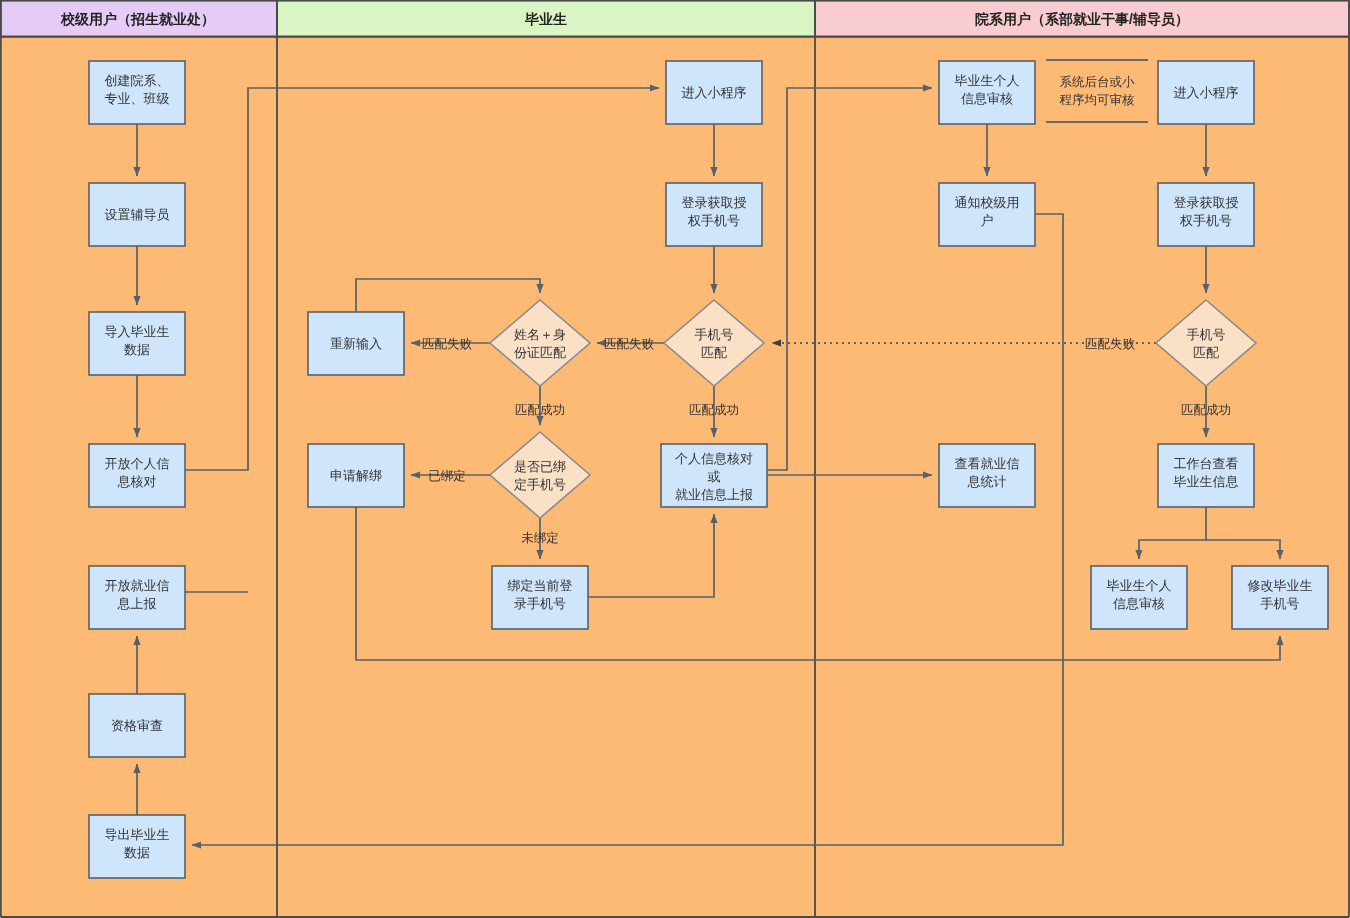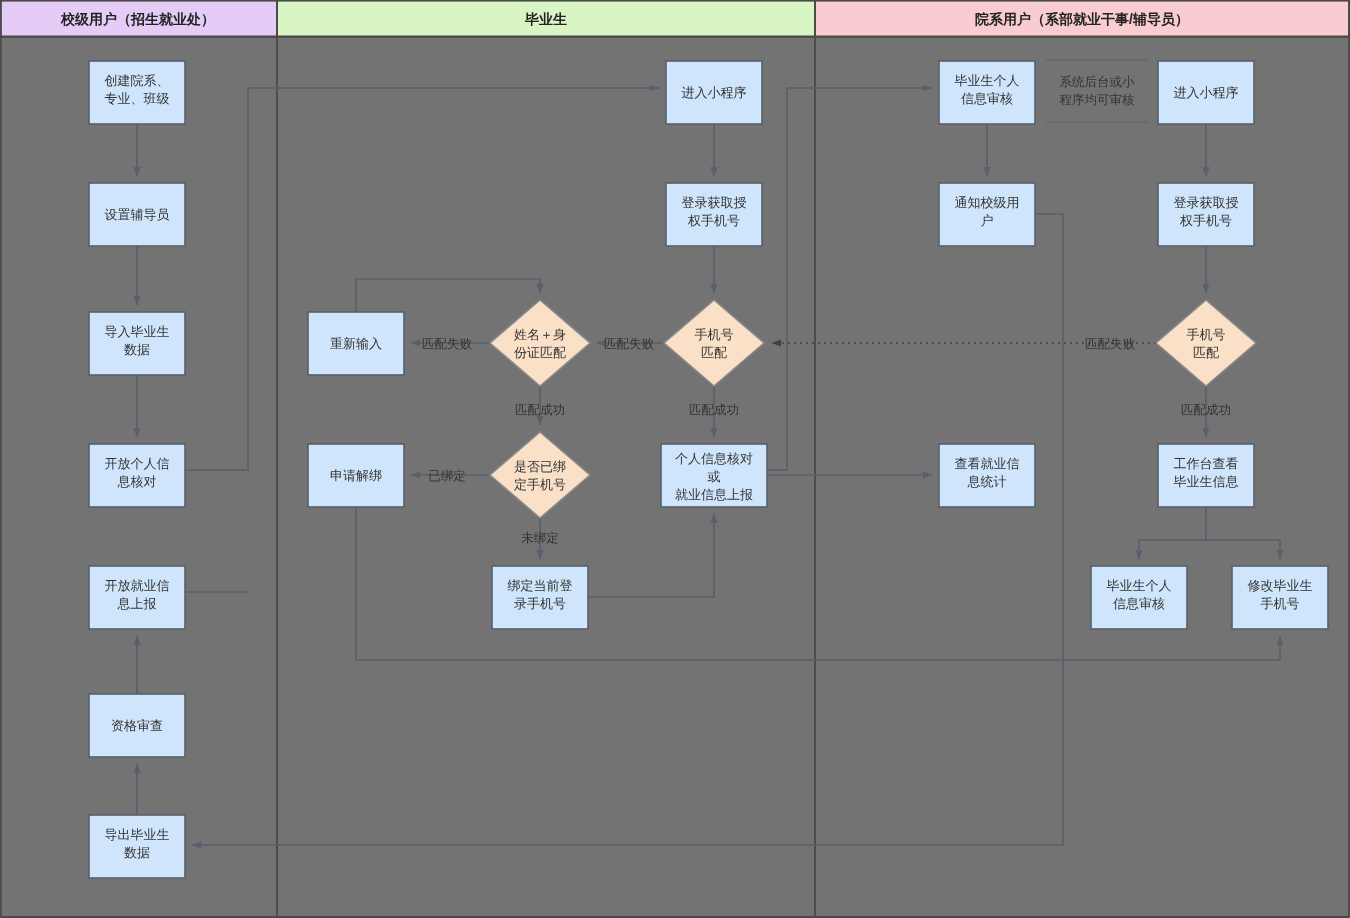--- a/index.html
+++ b/index.html
@@ -1,17 +1,17 @@
 <!DOCTYPE html>
 <html><head>
 <meta charset="utf-8">
 <style>
   html,body{margin:0;padding:0;background:#ffffff;}
   body{font-family:"Liberation Sans","DejaVu Sans",sans-serif;}
-  #canvas{position:relative;width:1350px;height:918px;background:#737373;overflow:hidden;}
+  #canvas{position:relative;width:1350px;height:918px;background:#fdba74;overflow:hidden;}
   svg{position:absolute;left:0;top:0;width:1350px;height:918px;}
   .lane-hdr{font-size:14px;font-weight:bold;fill:#222222;}
   .nodetext{font-size:13px;fill:#333333;}
   .edgelabel{font-size:12.5px;fill:#333333;}
   .notetext{font-size:12.5px;fill:#333333;}
   .flowbox{fill:#cfe5fb;stroke:#58606b;stroke-width:1.6;}
   .decision{fill:#fbe0c8;stroke:#8a8a8a;stroke-width:1.6;}
   .lnk{stroke:#58606b;stroke-width:1.7;fill:none;}
   .lnk-dot{stroke:#3f3f3f;stroke-width:1.6;fill:none;stroke-dasharray:2 4;}
   .lane-div{stroke:#4a4a4a;stroke-width:1.8;}

